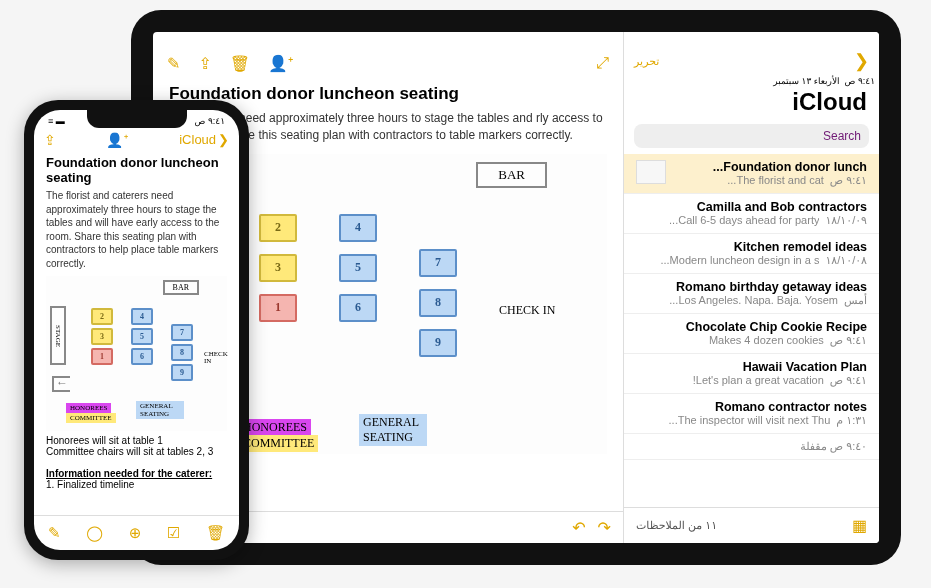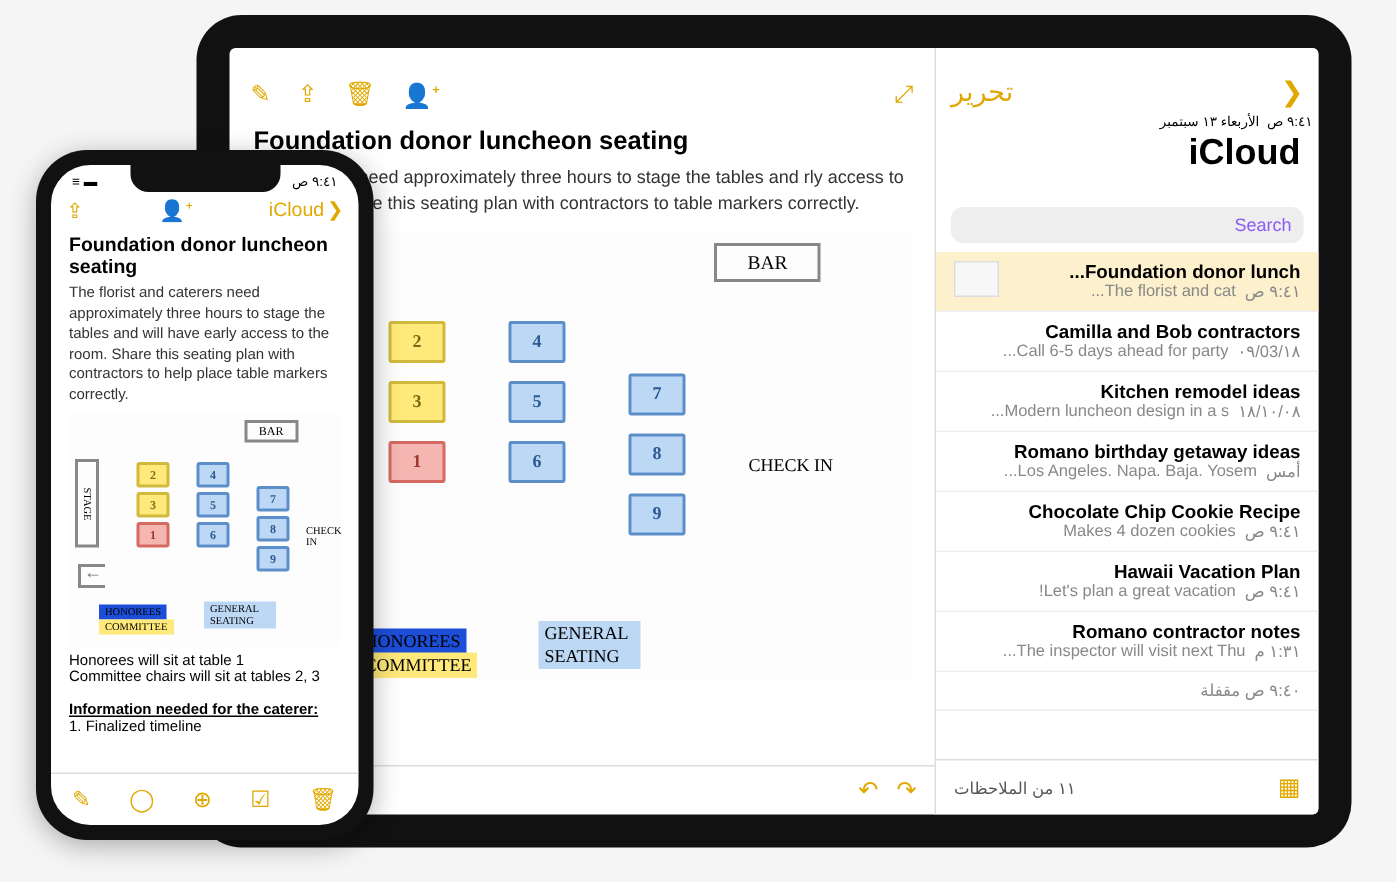--- a/index.html
+++ b/index.html
@@ -53,33 +53,33 @@
     font-size: 12px;
   }
   .sidebar-header {
     padding: 18px 10px 4px 10px;
     display: flex;
     justify-content: space-between;
     align-items: center;
     direction: rtl;
   }
   .sidebar-header .chevron { color: #e0a800; font-size: 18px; }
-  .sidebar-header .edit { color: #e0a800; font-size: 18px; }
+  .sidebar-header .edit { color: #e0a800; font-size: 11px; }
   .sidebar-title {
     font-size: 24px;
     font-weight: 700;
     padding: 2px 12px 6px;
     text-align: right;
   }
   .search-bar {
-    margin: 16px 10px 6px;
+    margin: 2px 10px 6px;
     background: #eee;
     border-radius: 8px;
     padding: 5px 8px;
-    color: #8b5cf6;
+    color: #701a75;
     font-size: 12px;
     direction: rtl;
   }
   .note-item {
     padding: 6px 12px 6px 12px;
     border-bottom: 1px solid #eee;
     text-align: right;
     direction: rtl;
   }
   .note-item.selected { background: #fdf0cd; }
@@ -134,21 +134,21 @@
     background: #fdfdfd;
   }
   .table { position: absolute; border: 2px solid; border-radius: 2px; width: 34px; height: 24px; font-size: 12px; font-weight: 700; display:flex; align-items:center; justify-content:center; font-family: cursive;}
   .t-yellow { background: #ffe97a; border-color: #d1b93c; color: #7a6a15;}
   .t-blue { background: #bcd8f5; border-color: #5c8fc9; color: #2b5b92;}
   .t-red { background: #f5b5b0; border-color: #d46a62; color: #9c3930;}
   .bar-box { position:absolute; border:2px solid #888; padding: 3px 20px; font-family: cursive; font-size: 13px;}
   .stage-box { position:absolute; border:2px solid #888; width: 22px; height: 90px; font-family: cursive; font-size: 11px; writing-mode: vertical-rl; text-align:center; display:flex; align-items:center; justify-content:center;}
   .label { position:absolute; font-family: cursive; font-size: 12px; }
   .hl { padding: 1px 4px; }
-  .hl-red { background: #1d4ed8; }
+  .hl-red { background: #d946ef; }
   .hl-yellow { background: #ffe97a; }
   .hl-blue { background: #bcd8f5; }
   .entry { position:absolute; border:2px solid #888; border-right:none; width:30px; height:22px; }
   .arrow { position:absolute; font-size: 20px; color:#777; font-family: sans-serif;}
 
   .main-footer {
     margin-top: auto;
     border-top: 1px solid #ddd;
     padding: 6px 12px;
     display: flex;
@@ -221,21 +221,21 @@
         <div class="thumb"></div>
         <div class="title">Foundation donor lunch...</div>
         <div class="sub">
             <span class="time">٩:٤١ ص</span>
             <span class="preview">The florist and cat...</span>
           </div>
       </div>
       <div class="note-item">
         <div class="title">Camilla and Bob contractors</div>
         <div class="sub">
-            <span class="time">١٨/03/٠٩</span>
+            <span class="time">١٨/١٠/٠٩</span>
             <span class="preview">Call 6-5 days ahead for party...</span>
           </div>
       </div>
       <div class="note-item">
         <div class="title">Kitchen remodel ideas</div>
         <div class="sub">
             <span class="time">١٨/١٠/٠٨</span>
             <span class="preview">Modern luncheon design in a s...</span>
           </div>
       </div>

